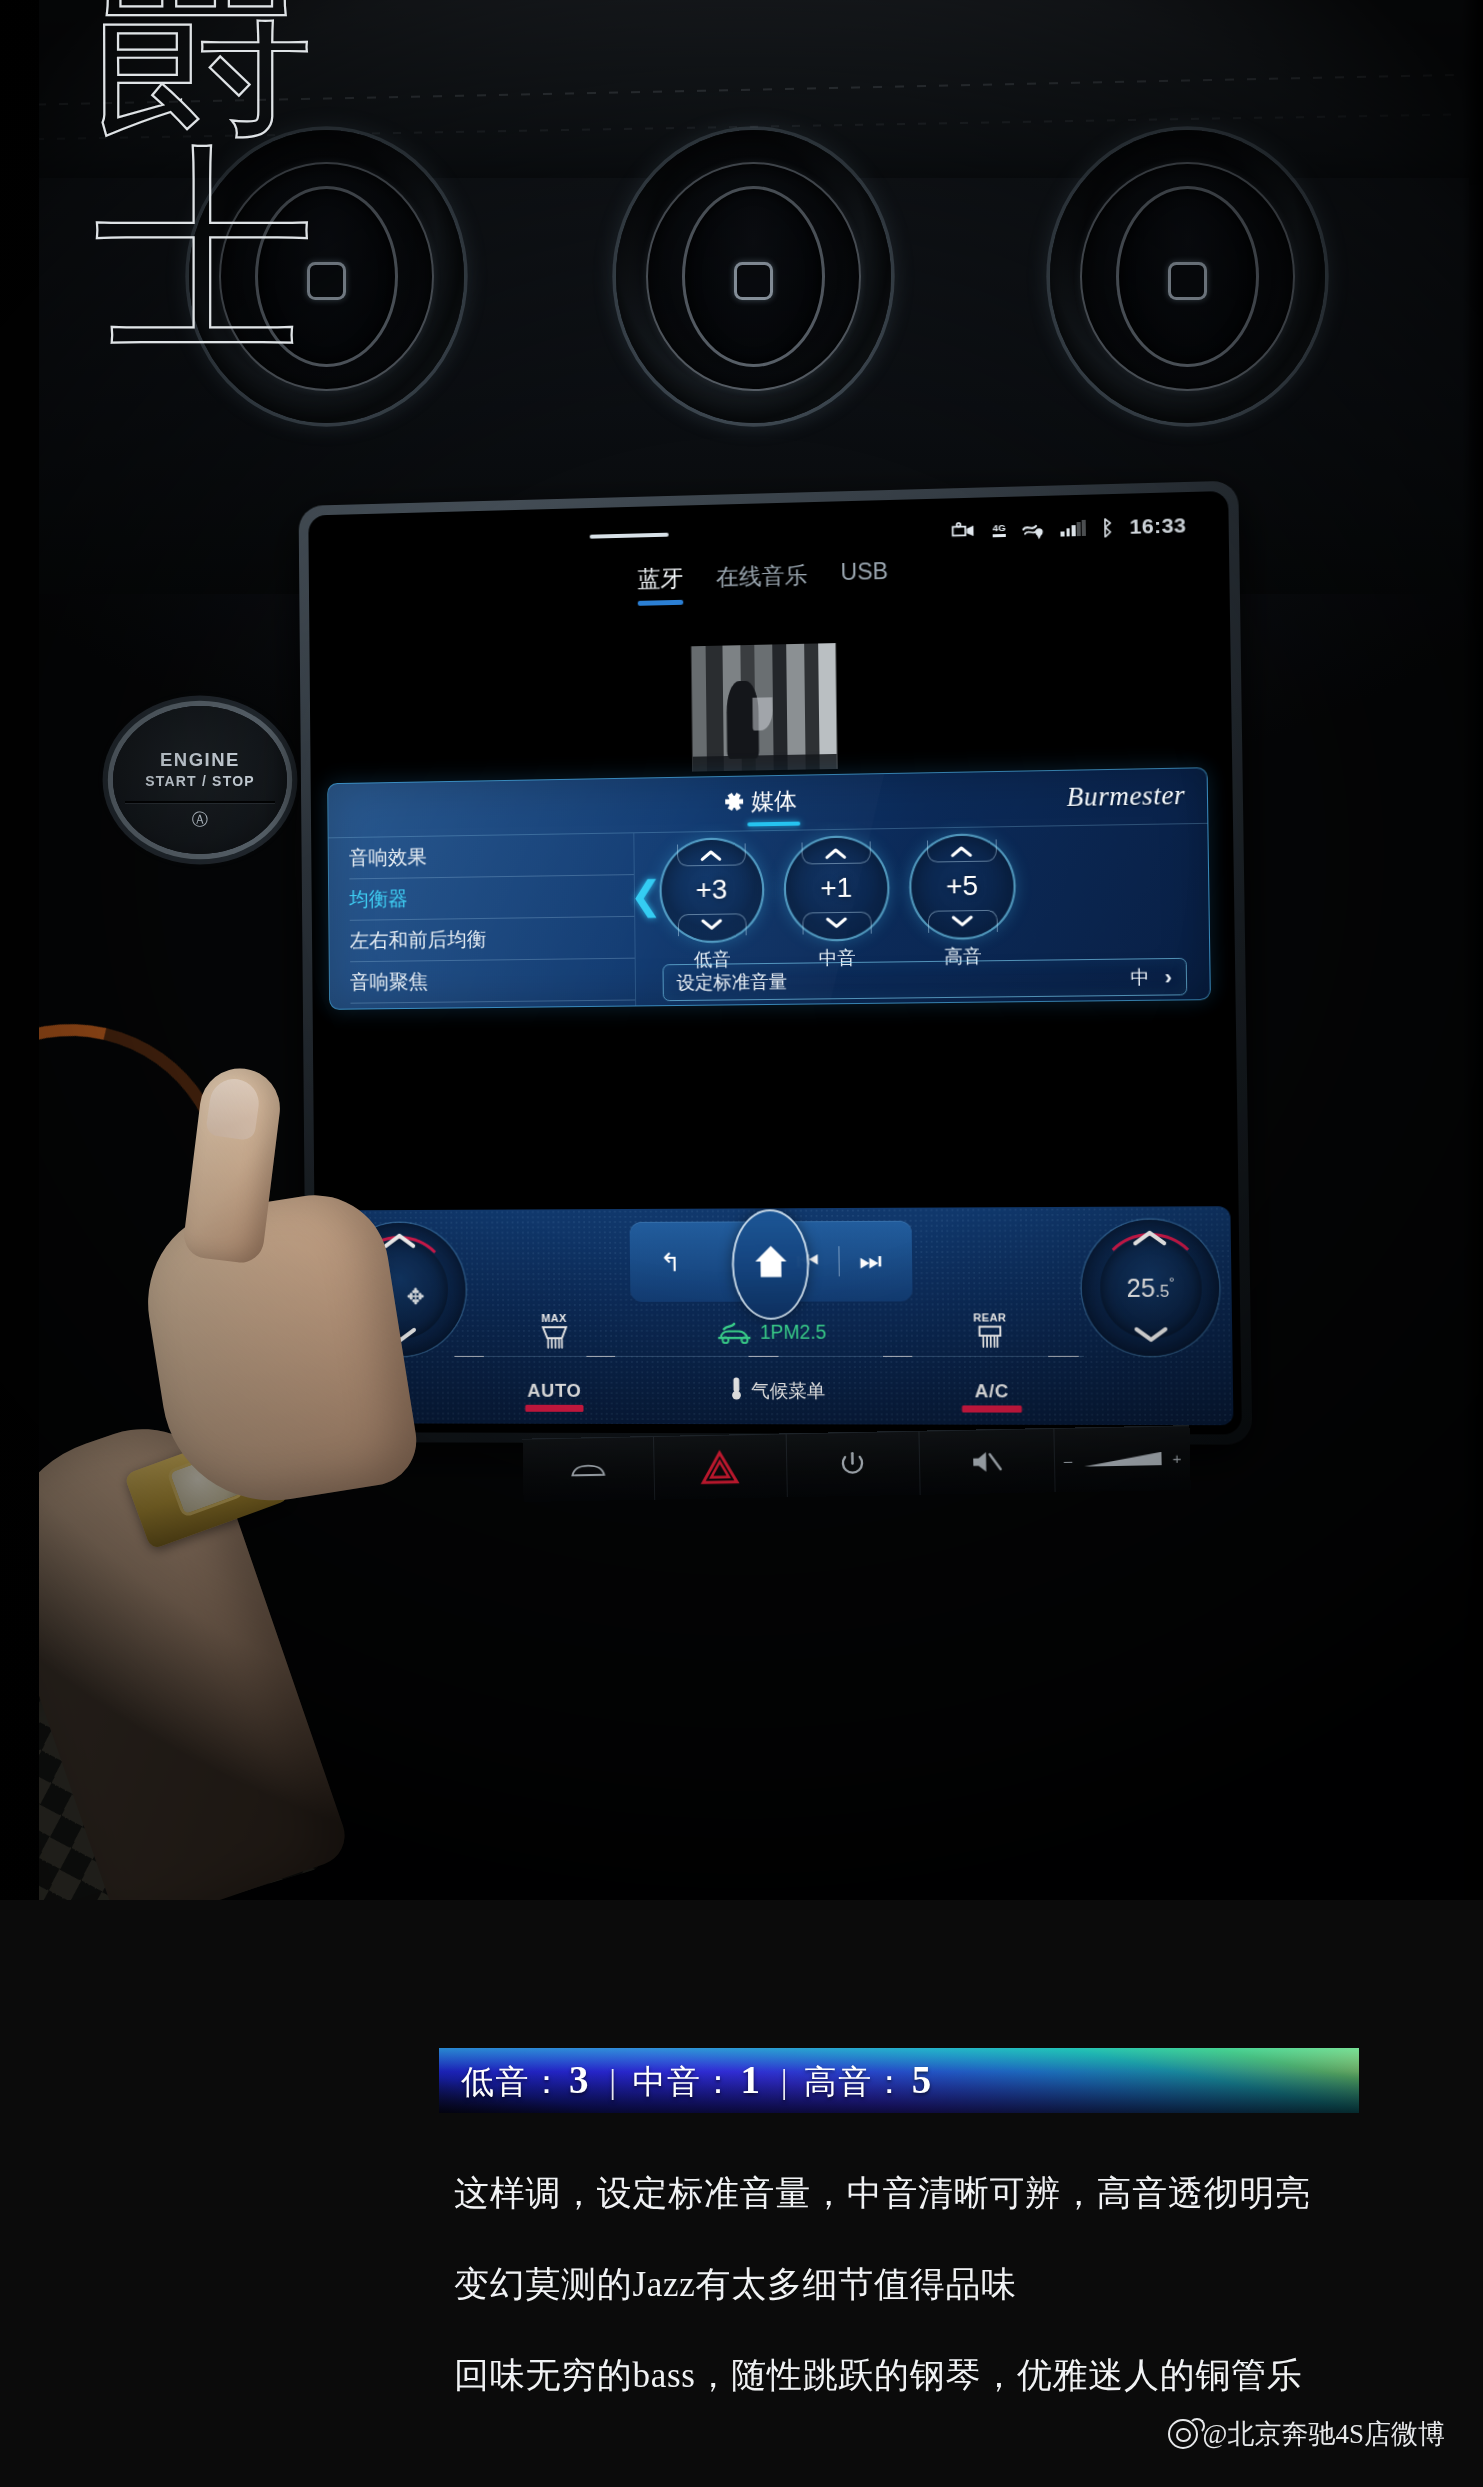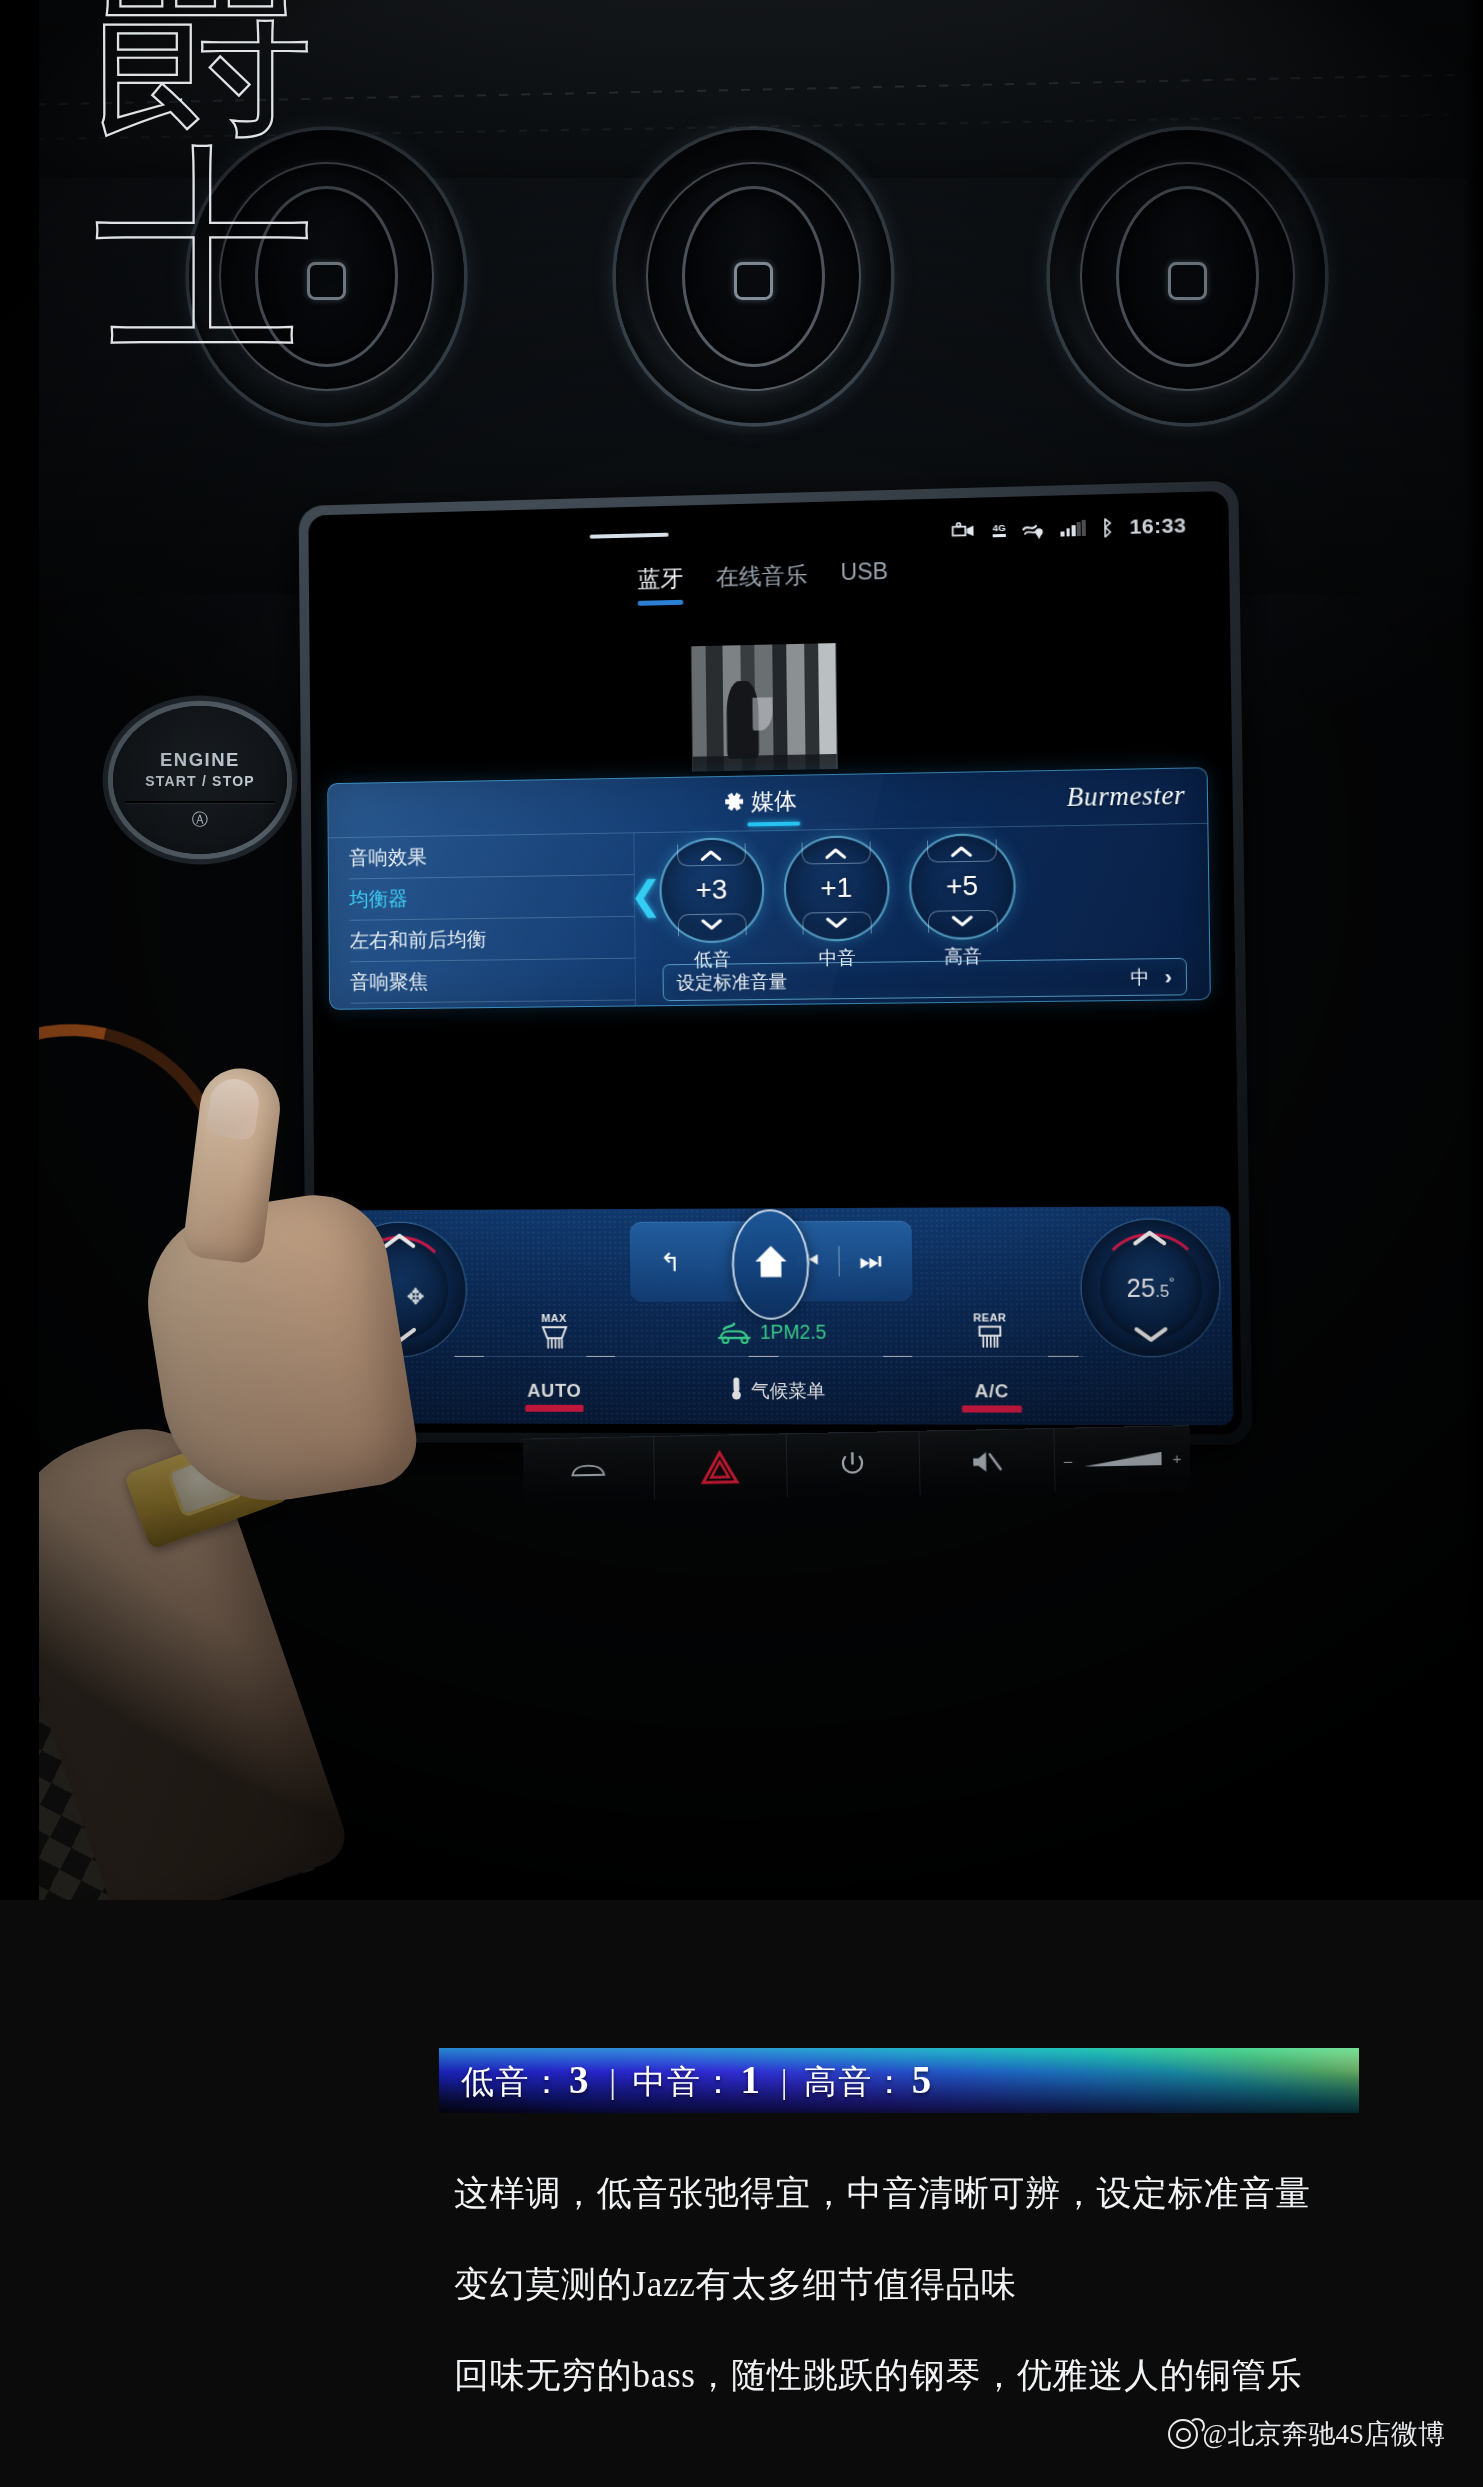--- a/index.html
+++ b/index.html
@@ -1095,21 +1095,21 @@
       <span class="sep">|</span>
       <span class="k">中音：</span>
       <span class="v">1</span>
       <span class="sep">|</span>
       <span class="k">高音：</span>
       <span class="v">5</span>
     </div>
   </div>
 
   <div id="caption-lines">
-    <div>这样调，低音张弛得宜，中音清晰可辨，设定标准音量</div>
+    <div>这样调，设定标准音量，中音清晰可辨，高音透彻明亮</div>
     <div>变幻莫测的Jazz有太多细节值得品味</div>
     <div>回味无穷的bass，随性跳跃的钢琴，优雅迷人的铜管乐</div>
   </div>
 
   <div id="watermark">
     <span id="weibo-icon"></span>
     <span>@北京奔驰4S店微博</span>
   </div>
 
 </div>

